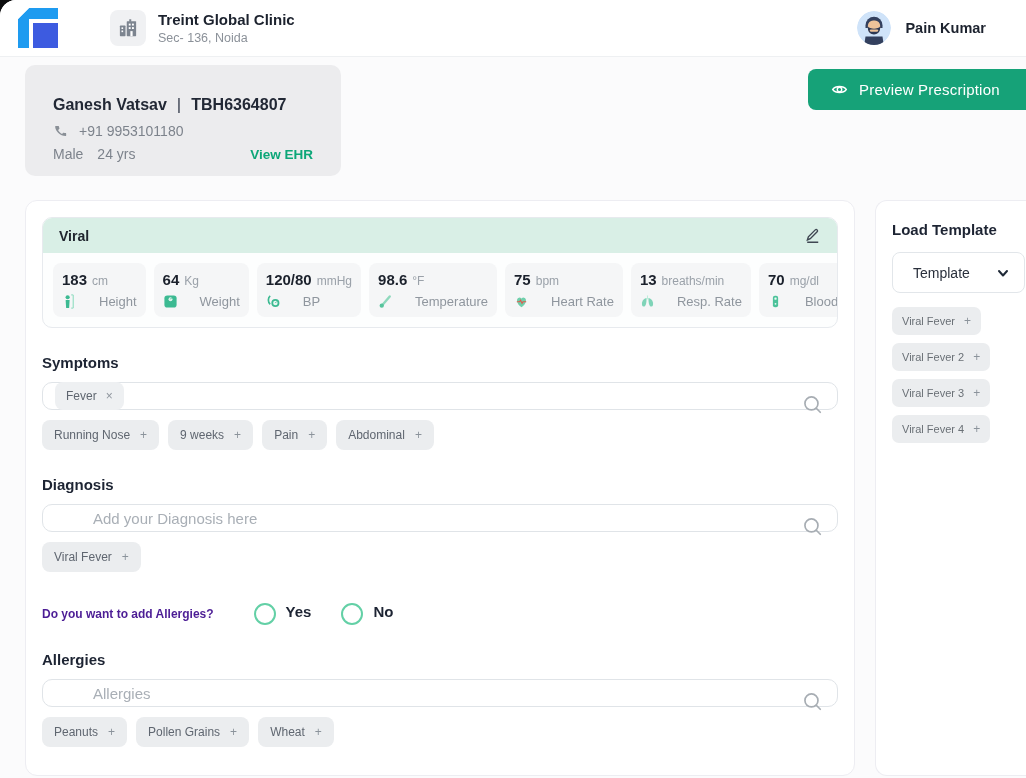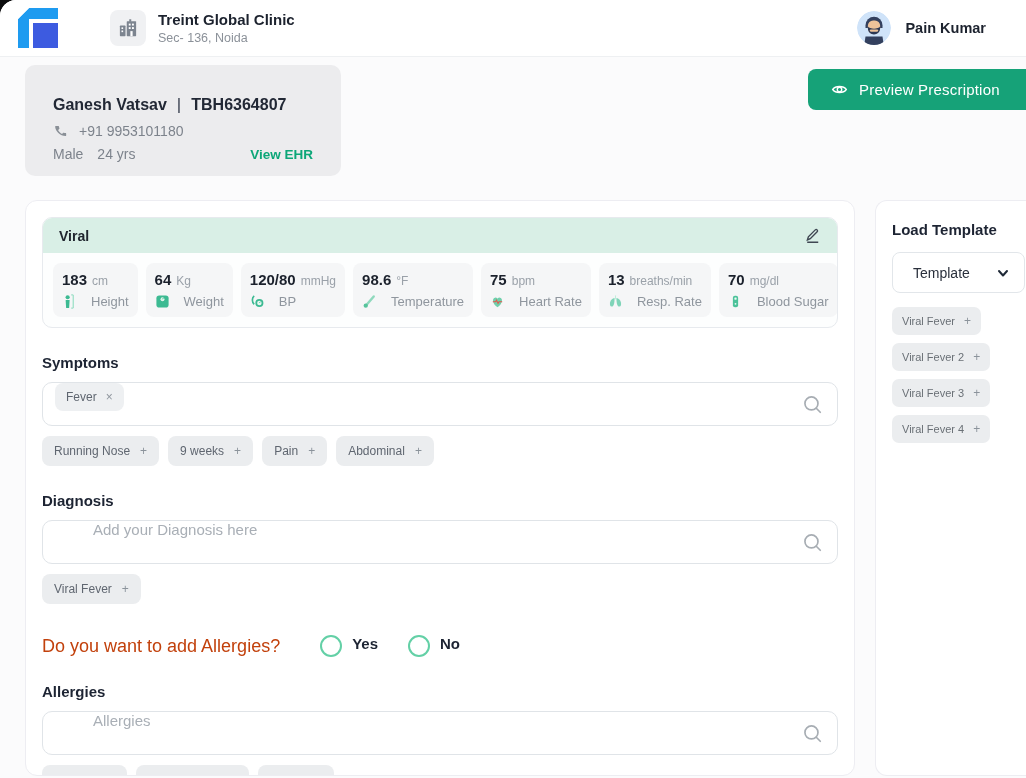--- a/index.html
+++ b/index.html
@@ -65,28 +65,28 @@
   }
   .vitals-title { font-size:14px; font-weight:700; color:#20262f; }
   .edit-icon { margin-left:auto; cursor:pointer; display:flex; }
   .vitals-body { display:flex; gap:8px; padding:10px 10px; overflow:hidden; }
   .vital-chip {
     background:#f5f6f7; border-radius:8px; padding:8px 9px; flex:0 0 auto;
   }
   .vital-top { display:flex; align-items:baseline; gap:5px; }
   .vital-value { font-size:15px; font-weight:700; color:#1b212c; }
   .vital-unit { font-size:12px; color:#9aa1a9; }
-  .vital-bottom { display:flex; align-items:center; gap:14px; margin-top:6px; }
+  .vital-bottom { display:flex; align-items:center; gap:22px; margin-top:6px; }
   .vital-label { font-size:13px; color:#8f969e; }
 
   
   .section-title { font-size:15px; font-weight:700; color:#1d2433; margin-top:26px; }
   .search-box {
-    margin-top:11px; height:44px; border:1px solid #e0e4e8; border-radius:10px;
-    background:#fff; display:flex; align-items:flex-start; padding:0 44px 0 12px; position:relative;
+    margin-top:11px; height:28px; border:1px solid #e0e4e8; border-radius:10px;
+    background:#fff; display:flex; align-items:center; padding:0 44px 0 12px; position:relative;
   }
   .search-box input {
     border:none; outline:none; flex:1; font-size:15px; color:#2a303c;
     font-family:"Liberation Sans", sans-serif; background:transparent;margin-left:38px;
   }
   .search-box input::placeholder { color:#a9afb6; }
   .search-glyph { position:absolute; right:14px; top:11px; }
   .tag-chip {
     background:#eef0f2; border-radius:8px; padding:7px 11px; font-size:12px;
     color:#5f6670; display:inline-flex; align-items:center; gap:9px; cursor:pointer; font-weight:500;
@@ -94,21 +94,21 @@
   .tag-x { color:#8f969e; font-size:12px; }
   .chips-row { display:flex; gap:9px; margin-top:10px; flex-wrap:wrap; }
   .sugg-chip {
     background:#ebedef; border-radius:8px; padding:8px 12px; font-size:12px; font-weight:500;
     color:#5f6670; display:inline-flex; align-items:flex-start; gap:10px; cursor:pointer;
   }
   .sugg-plus { color:#8b939b; font-size:12px; }
 
   
   .question-row { display:flex; align-items:center; margin-top:31px; }
-  .question-label { font-size:18px; font-weight:400; color:#c2410c; }
+  .question-label { font-size:12px; font-weight:700; color:#4c1d95; }
   .radio-group { display:flex; align-items:center; gap:30px; margin-left:40px; }
   .radio-opt { display:flex; align-items:flex-start; gap:10px; cursor:pointer; }
   .radio-circle {
     width:22px; height:22px; border-radius:50%; border:2px solid #63d0a6; background:#fff; flex:none;
   }
   .radio-label { font-size:15px; font-weight:700; color:#1d2433; }
 
   
   .side-title { font-size:15px; font-weight:700; color:#1d2433; }
   .template-select {

